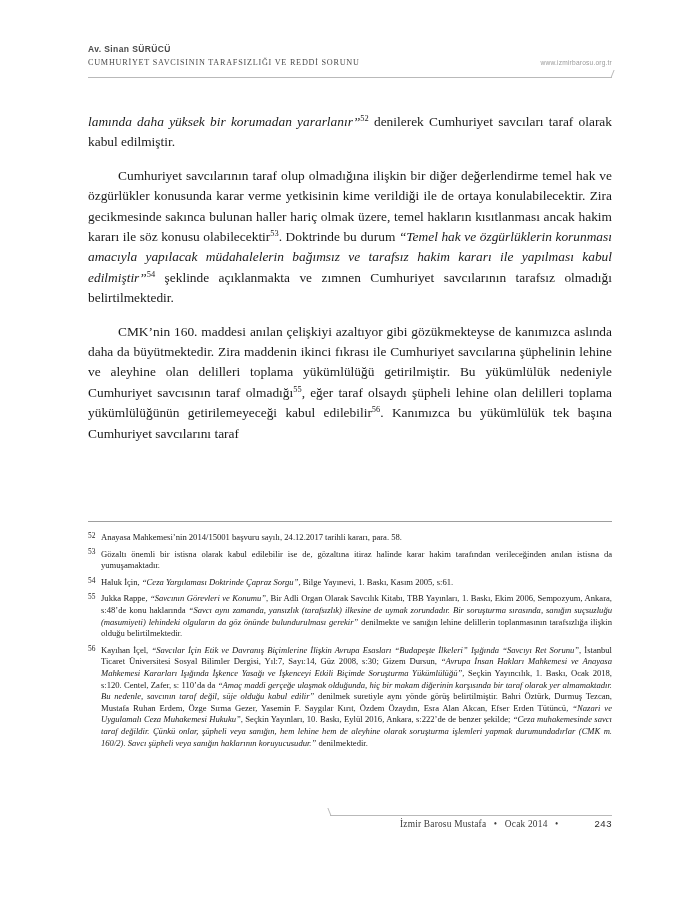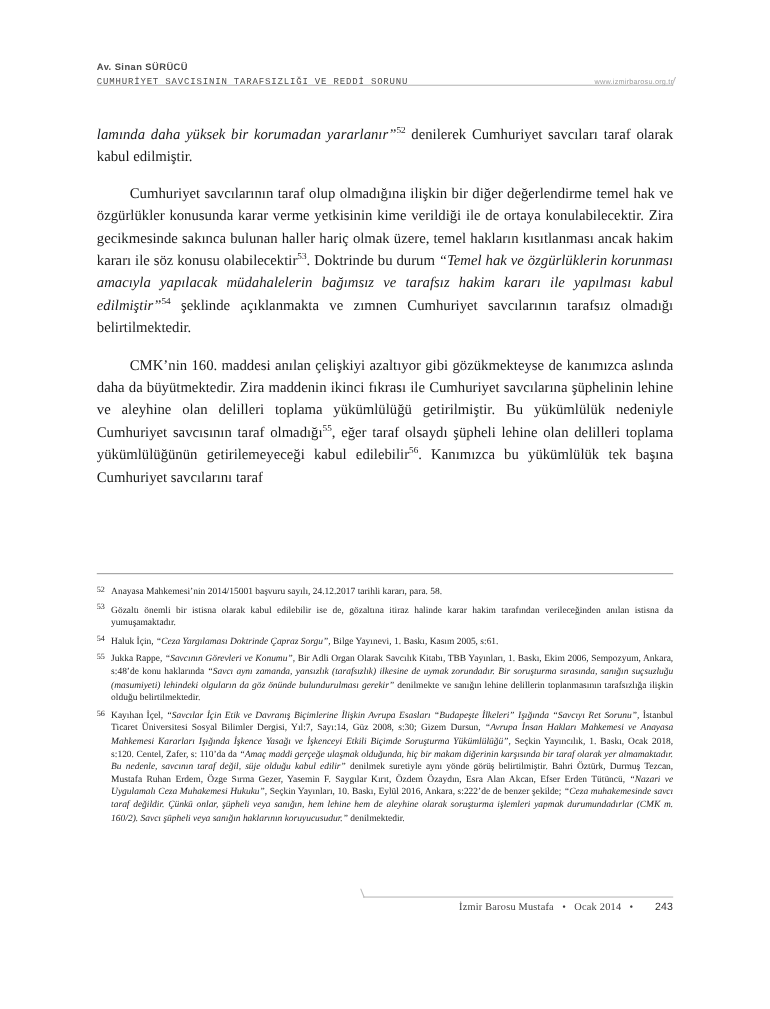--- a/index.html
+++ b/index.html
@@ -24,29 +24,28 @@
     top: 44px;
     width: 524px;
   }
   .header-author {
     font-family: "Liberation Sans", sans-serif;
     font-size: 8.5px;
     letter-spacing: 0.4px;
     color: #4a4a4a;
     font-weight: bold;
     margin-bottom: 4px;
-    margin-top: 12px;
   }
   .header-row {
     display: flex;
     align-items: flex-end;
     justify-content: space-between;
   }
   .header-title {
-    font-family: Liberation Mono, monospace;
+    font-family: Liberation Serif, serif;
     font-size: 8.2px;
     letter-spacing: 0.75px;
     color: #4a4a4a;
     white-space: nowrap;
   }
   .header-url {
     font-family: "Liberation Sans", sans-serif;
     font-size: 6.6px;
     letter-spacing: 0.2px;
     color: #9a9a9a;
@@ -150,23 +149,23 @@
     position: absolute;
     right: 88px;
     top: 819px;
     font-family: "Liberation Serif", serif;
     font-size: 9.4px;
     color: #3a3a3a;
     letter-spacing: 0.2px;
     white-space: nowrap;
   }
   .footer .pageno {
-    font-family: Liberation Sans, sans-serif;
+    font-family: Liberation Mono, monospace;
     font-size: 9.6px;
-    margin-left: 12px;
+    margin-left: 28px;
     color: #2b2b2b;
   }
   .footer .dot { margin: 0 5px; }
 </style>
 </head>
 <body>
 
 <div class="page">
 
   <div class="header">

